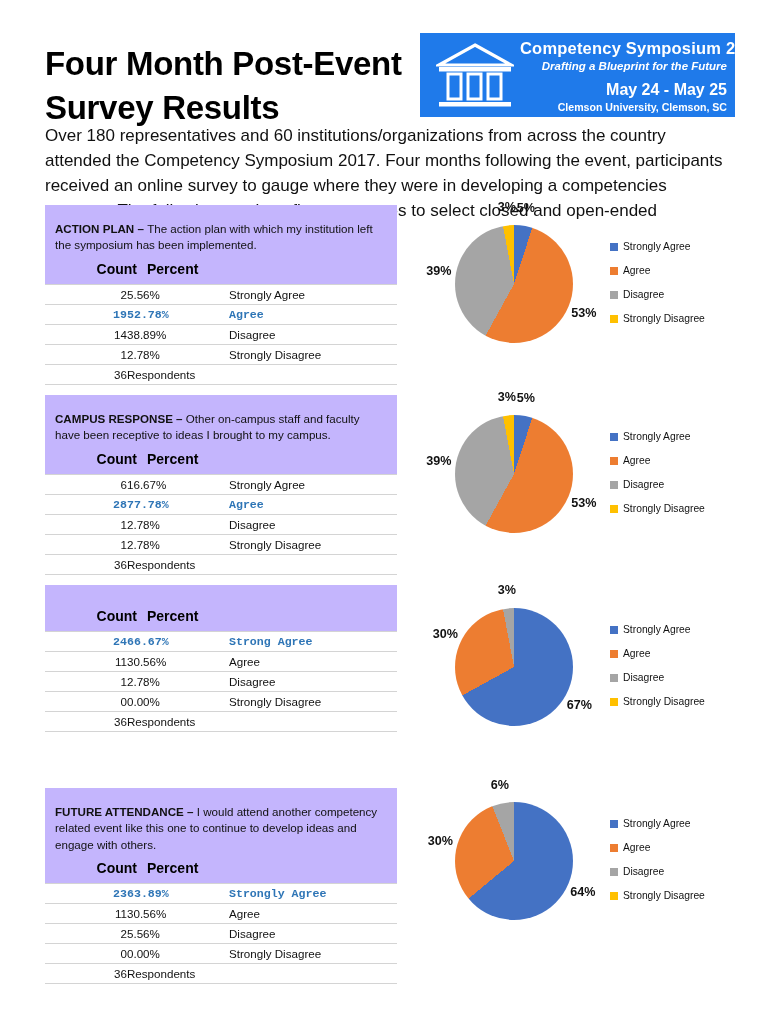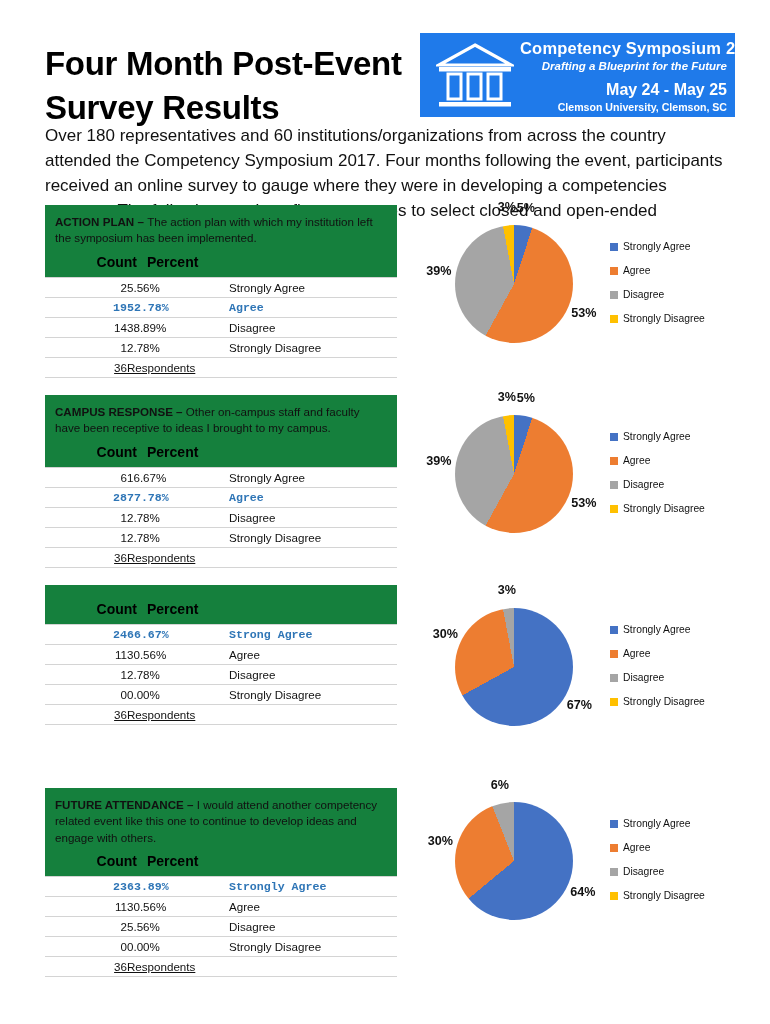--- a/index.html
+++ b/index.html
@@ -89,22 +89,22 @@
     white-space: nowrap;
   }
 
   
   .block {
     position: absolute;
     left: 45px;
     width: 352px;
   }
   .q-head {
-    background: #15803d;
-    padding: 9px 10px 4px 10px;
+    background: #c4b5fd;
+    padding: 16px 10px 4px 10px;
     box-sizing: border-box;
   }
   .q-text {
     font-size: 11.6px;
     line-height: 1.42;
     color: #111;
   }
   .q-text .q-label {
     font-weight: bold;
   }
@@ -139,21 +139,20 @@
   td.label {
     padding-left: 10px;
   }
   tr.highlight td {
     color: #2E75B6;
     font-weight: bold;
     font-family: Liberation Mono, monospace;
   }
   tr.total td {
     border-bottom: 1px solid #D4D4D4;
-    text-decoration: underline;
   }
 
   
   .chart {
     position: absolute;
     width: 330px;
     height: 160px;
   }
   .pie-wrap {
     position: absolute;

